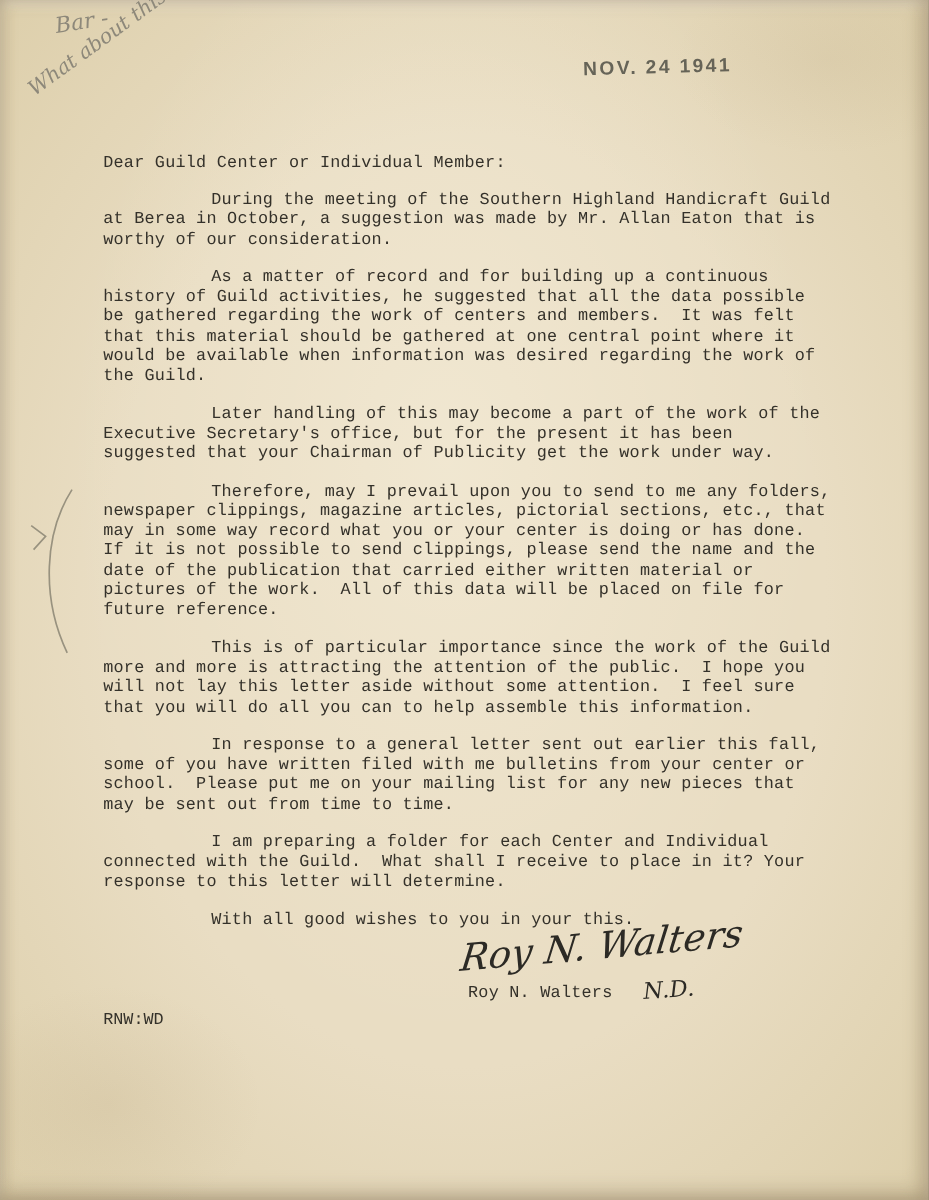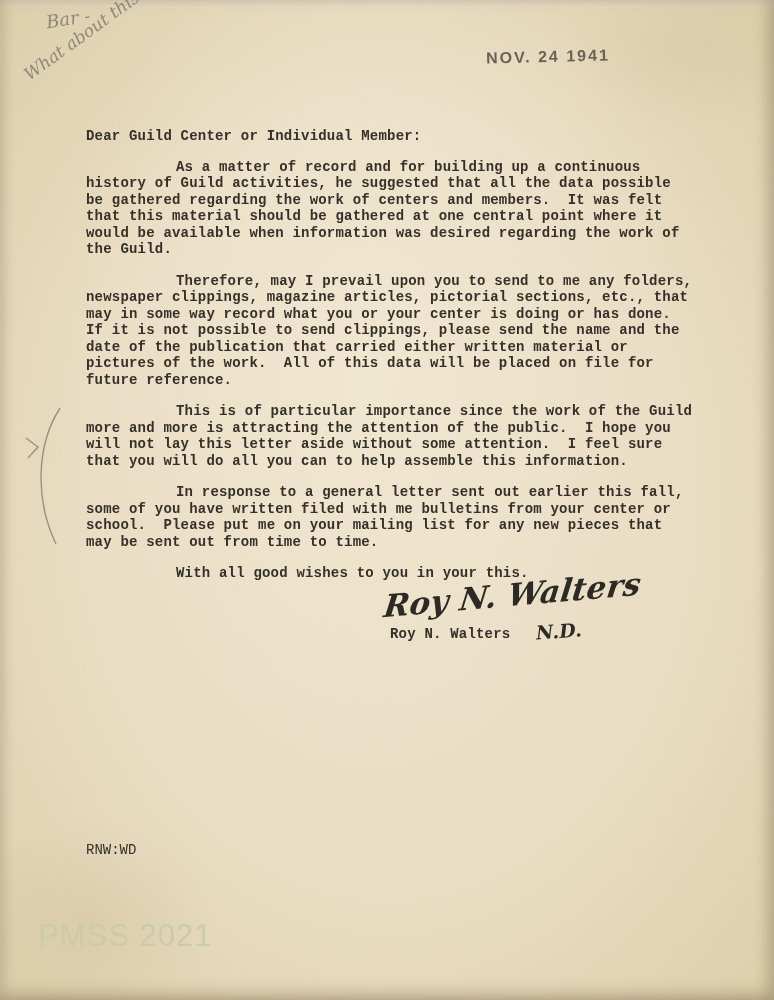--- a/index.html
+++ b/index.html
@@ -20,21 +20,21 @@
     color:var(--ink,#34312a);
   }
   .stain{position:absolute;border-radius:50%;pointer-events:none;}
   .stain-a{left:-40px;top:820px;width:260px;height:200px;
     background:radial-gradient(ellipse, rgba(150,125,85,.10), rgba(150,125,85,0) 70%);}
   .stain-b{left:560px;top:-30px;width:260px;height:160px;
     background:radial-gradient(ellipse, rgba(150,125,85,.08), rgba(150,125,85,0) 70%);}
 
   .letter-body{
     position:absolute;left:86px;top:128px;width:608px;
-    font-size:14px;line-height:16.5px;letter-spacing:.2px;font-weight:bold;
+    font-size:14px;line-height:16.5px;letter-spacing:.2px;
   }
   .salutation{margin:0 0 14px 0;}
   .para{margin:0 0 15px 0;text-indent:90px;white-space:pre-wrap;}
   .closing{margin:0 0 14px 0;text-indent:90px;}
 
   .sig-block{margin-left:304px;margin-top:2px;}
   .valediction{margin:0 0 2px 0;}
   .signature-script{
     display:inline-block;
     font-family:"DejaVu Serif",serif;
@@ -97,32 +97,34 @@
   <div class="date-stamp">NOV. 24 1941</div>
 
   <svg class="margin-marks" width="60" height="160" viewBox="0 0 60 160">
     <path d="M40,6 C17,42 14,96 36,142" fill="none" stroke="#85806f" stroke-width="1.4" opacity="0.8"></path>
     <path d="M6,36 L18,45 L8,56" fill="none" stroke="#85806f" stroke-width="1.4" opacity="0.8"></path>
   </svg>
 
   <div class="letter-body">
     <p class="salutation">Dear Guild Center or Individual Member:</p>
 
+    <p class="para">During the meeting of the Southern Highland Handicraft Guild at Berea in October, a suggestion was made by Mr. Allan Eaton that is worthy of our consideration.</p>
     <p class="para">As a matter of record and for building up a continuous history of Guild activities, he suggested that all the data possible be gathered regarding the work of centers and members.  It was felt that this material should be gathered at one central point where it would be available when information was desired regarding the work of the Guild.</p>
+    <p class="para">Later handling of this may become a part of the work of the Executive Secretary's office, but for the present it has been suggested that your Chairman of Publicity get the work under way.</p>
     <p class="para">Therefore, may I prevail upon you to send to me any folders, newspaper clippings, magazine articles, pictorial sections, etc., that may in some way record what you or your center is doing or has done.  If it is not possible to send clippings, please send the name and the date of the publication that carried either written material or pictures of the work.  All of this data will be placed on file for future reference.</p>
     <p class="para">This is of particular importance since the work of the Guild more and more is attracting the attention of the public.  I hope you will not lay this letter aside without some attention.  I feel sure that you will do all you can to help assemble this information.</p>
     <p class="para">In response to a general letter sent out earlier this fall, some of you have written filed with me bulletins from your center or school.  Please put me on your mailing list for any new pieces that may be sent out from time to time.</p>
+    <p class="para">I am preparing a folder for each Center and Individual connected with the Guild.  What shall I receive to place in it? Your response to this letter will determine.</p>
 
     <p class="closing">With all good wishes to you in your this.</p>
 
     <div class="sig-block">
       <span class="signature-script">Roy N. Walters</span>
       <div class="typed-name-row">
         <span>Roy N. Walters</span><span class="signature-suffix">N.D.</span>
       </div>
     </div>
   </div>
 
   <div class="ref-initials">RNW:WD</div>
 
-  <div class="watermark">PMSS 2021</div>
 
 </div>
 
 </body></html>

